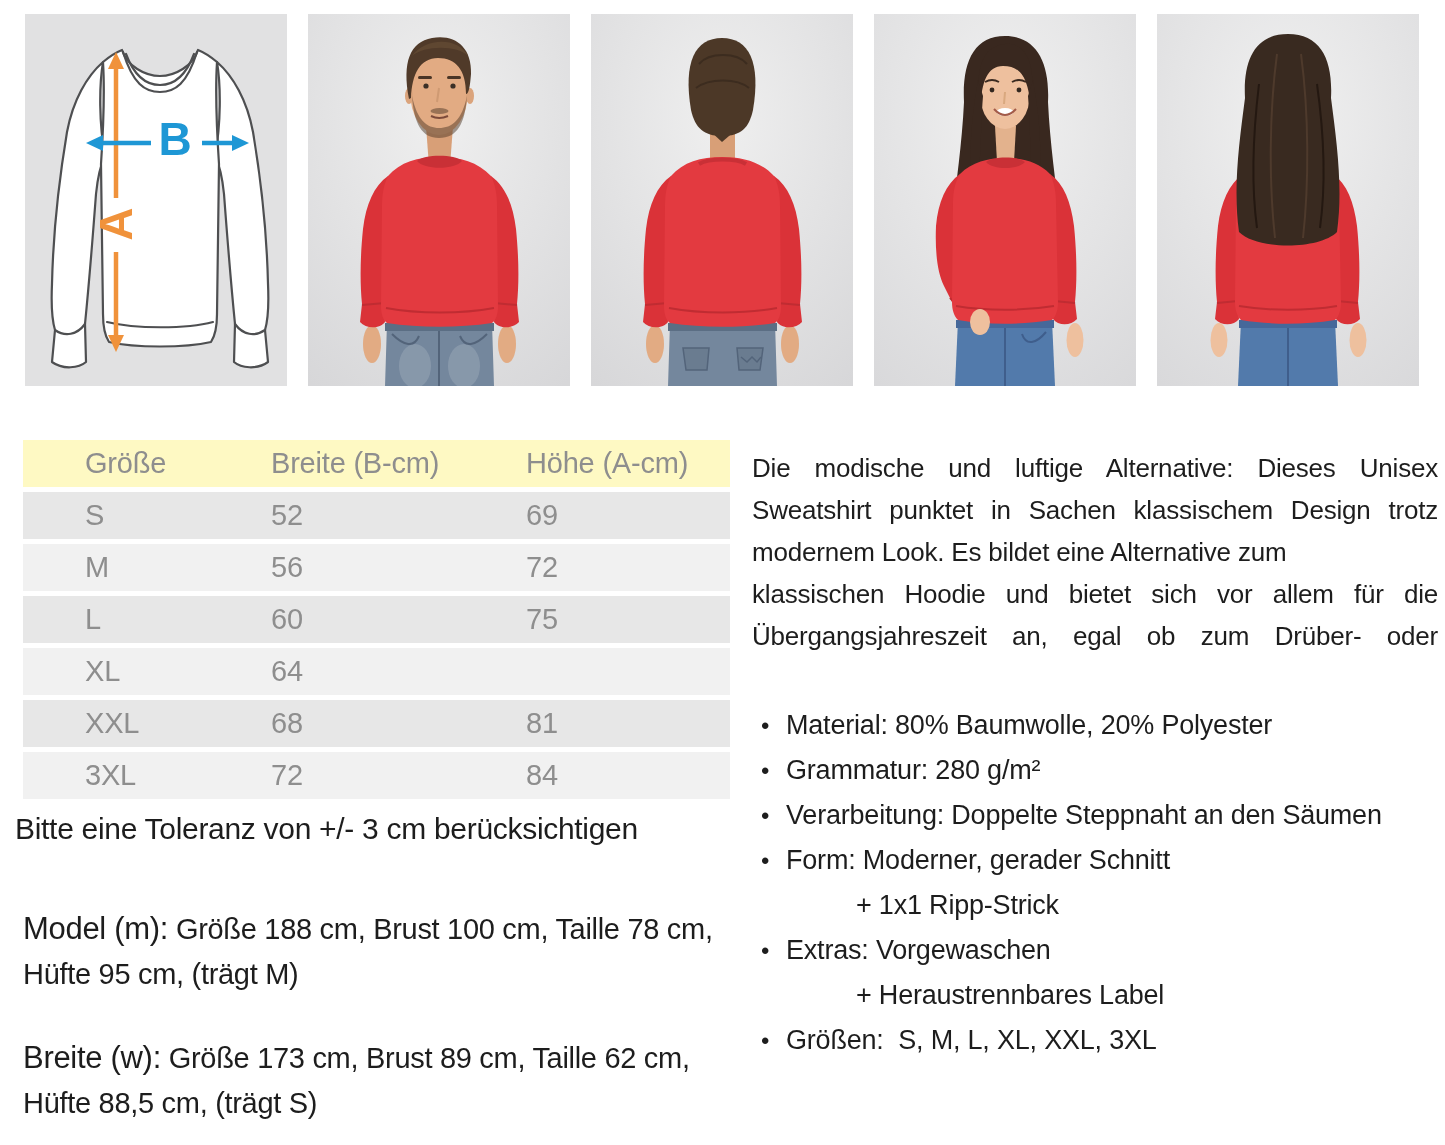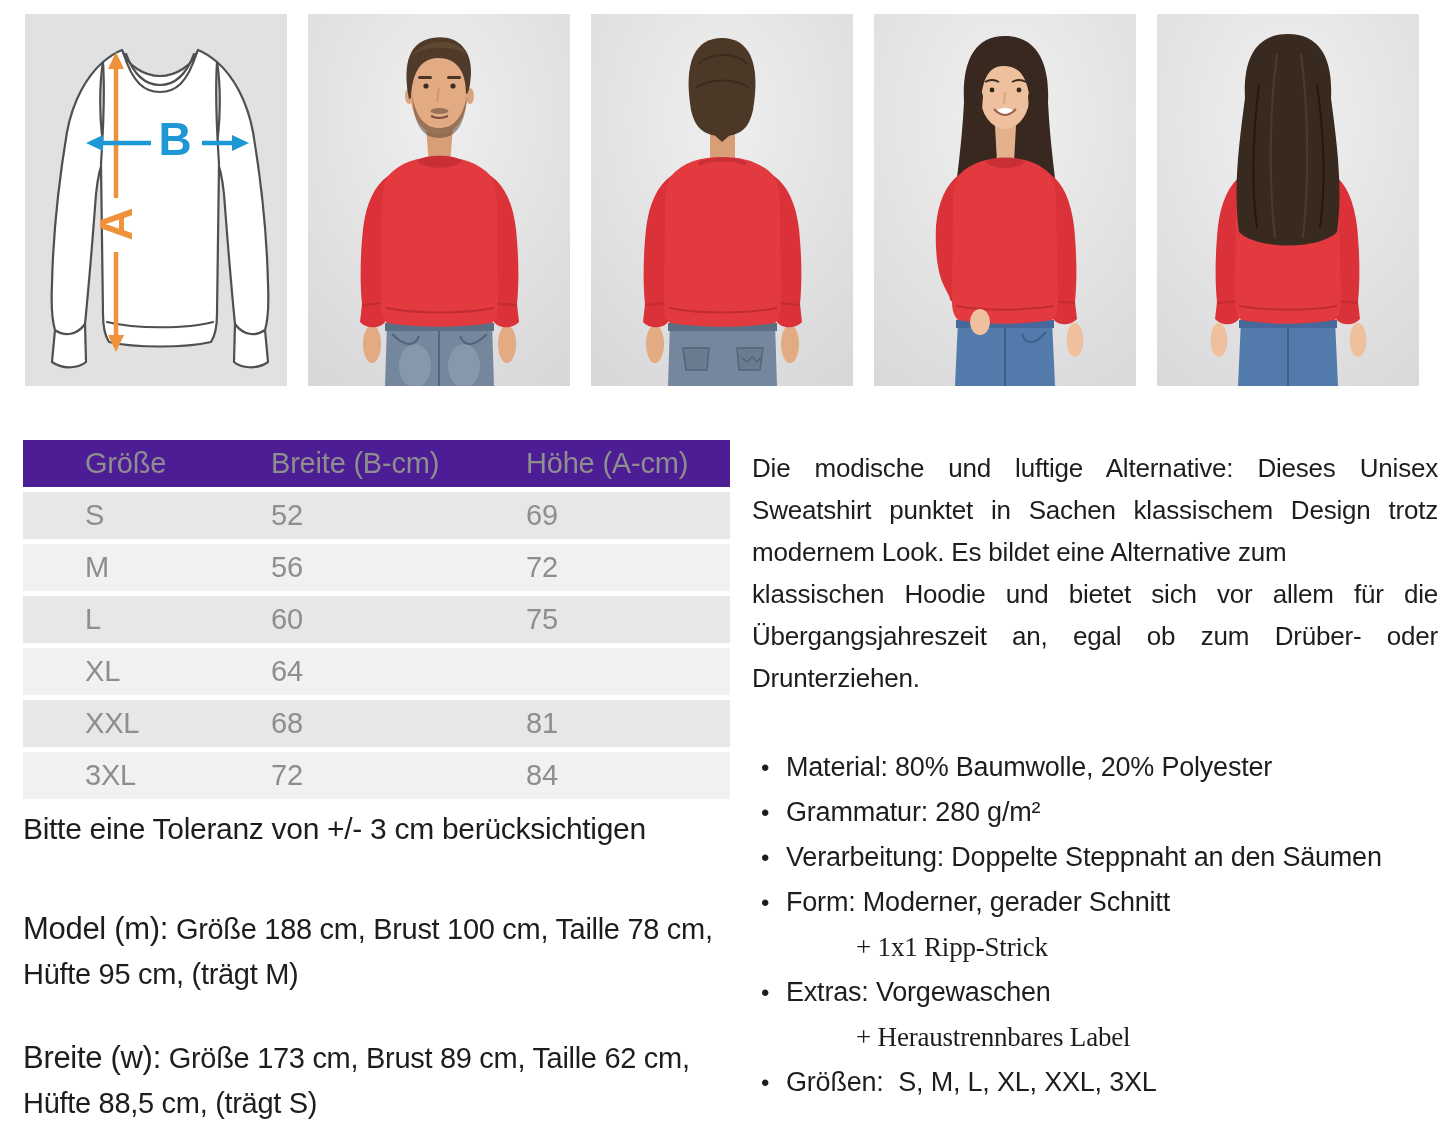--- a/index.html
+++ b/index.html
@@ -13,40 +13,40 @@
   .panel.diagram{background:#e1e1e2;}
   .measure-label{position:absolute;font-weight:bold;font-size:46px;line-height:46px;width:44px;text-align:center;}
   .lblA{left:69px;top:187px;color:#f0923b;transform:rotate(-90deg);}
   .lblB{left:128px;top:102px;color:#1e97d5;}
 
   
   .size-table{position:absolute;left:23px;top:440px;width:707px;}
   .t-head,.t-row{display:grid;grid-template-columns:186px 255px 1fr;align-items:center;
                  height:47px;margin-bottom:5px;padding-left:62px;
                  font-size:29px;color:#8e8e8e;letter-spacing:-0.2px;}
-  .t-head{background:#4c1d95;}
+  .t-head{background:#fef9c3;}
   .t-row:nth-of-type(odd){background:#e7e7e7;}
   .t-row:nth-of-type(even){background:#f1f1f1;}
 
-  .tolerance{position:absolute;left:23px;top:812px;margin:0;font-size:30px;letter-spacing:-0.3px;}
+  .tolerance{position:absolute;left:15px;top:812px;margin:0;font-size:30px;letter-spacing:-0.3px;}
 
   .models{position:absolute;left:23px;top:906px;width:712px;}
   .model-line{margin:0 0 38px 0;font-size:29px;line-height:45px;letter-spacing:-0.3px;}
   .model-line strong{font-weight:normal;font-size:31px;}
 
   
   .right-col{position:absolute;left:752px;top:447px;width:686px;}
   .d-line{font-size:26px;line-height:42px;letter-spacing:-0.2px;white-space:nowrap;}
   .d-line.j{white-space:normal;text-align:justify;text-align-last:justify;}
   .features{margin-top:46px;}
   .f-line{display:flex;align-items:flex-start;font-size:27px;line-height:45px;letter-spacing:-0.2px;}
   .f-line .dot{flex:0 0 26px;text-align:center;font-size:24px;}
   .f-line .f-text{margin-left:8px;white-space:pre-wrap;}
   .f-line.indent .dot{visibility:hidden;}
-  .f-line.indent{padding-left:70px;font-family:Liberation Serif, serif;}
+  .f-line.indent{padding-left:70px;}
 </style>
 </head>
 <body>
 
 <div class="top-row">
 
   <div class="panel diagram">
     <svg viewBox="0 0 262 372">
       <g stroke="#4e4f51" stroke-width="2.2" fill="#ffffff" stroke-linejoin="round" stroke-linecap="round">
 
@@ -309,21 +309,20 @@
       <div class="d-line j">Die modische und luftige Alternative: Dieses Unisex</div>
 
       <div class="d-line j">Sweatshirt punktet in Sachen klassischem Design trotz</div>
 
       <div class="d-line">modernem Look. Es bildet eine Alternative zum</div>
 
       <div class="d-line j">klassischen Hoodie und bietet sich vor allem für die</div>
 
       <div class="d-line j">Übergangsjahreszeit an, egal ob zum Drüber- oder</div>
 
-      <div class="d-line">Drunterziehen.</div>
     </div>
   <div class="features">
 
       <div class="f-line">
         <span class="dot">•</span>
         <span class="f-text">Material: 80% Baumwolle, 20% Polyester</span>
       </div>
 
       <div class="f-line">
         <span class="dot">•</span>

